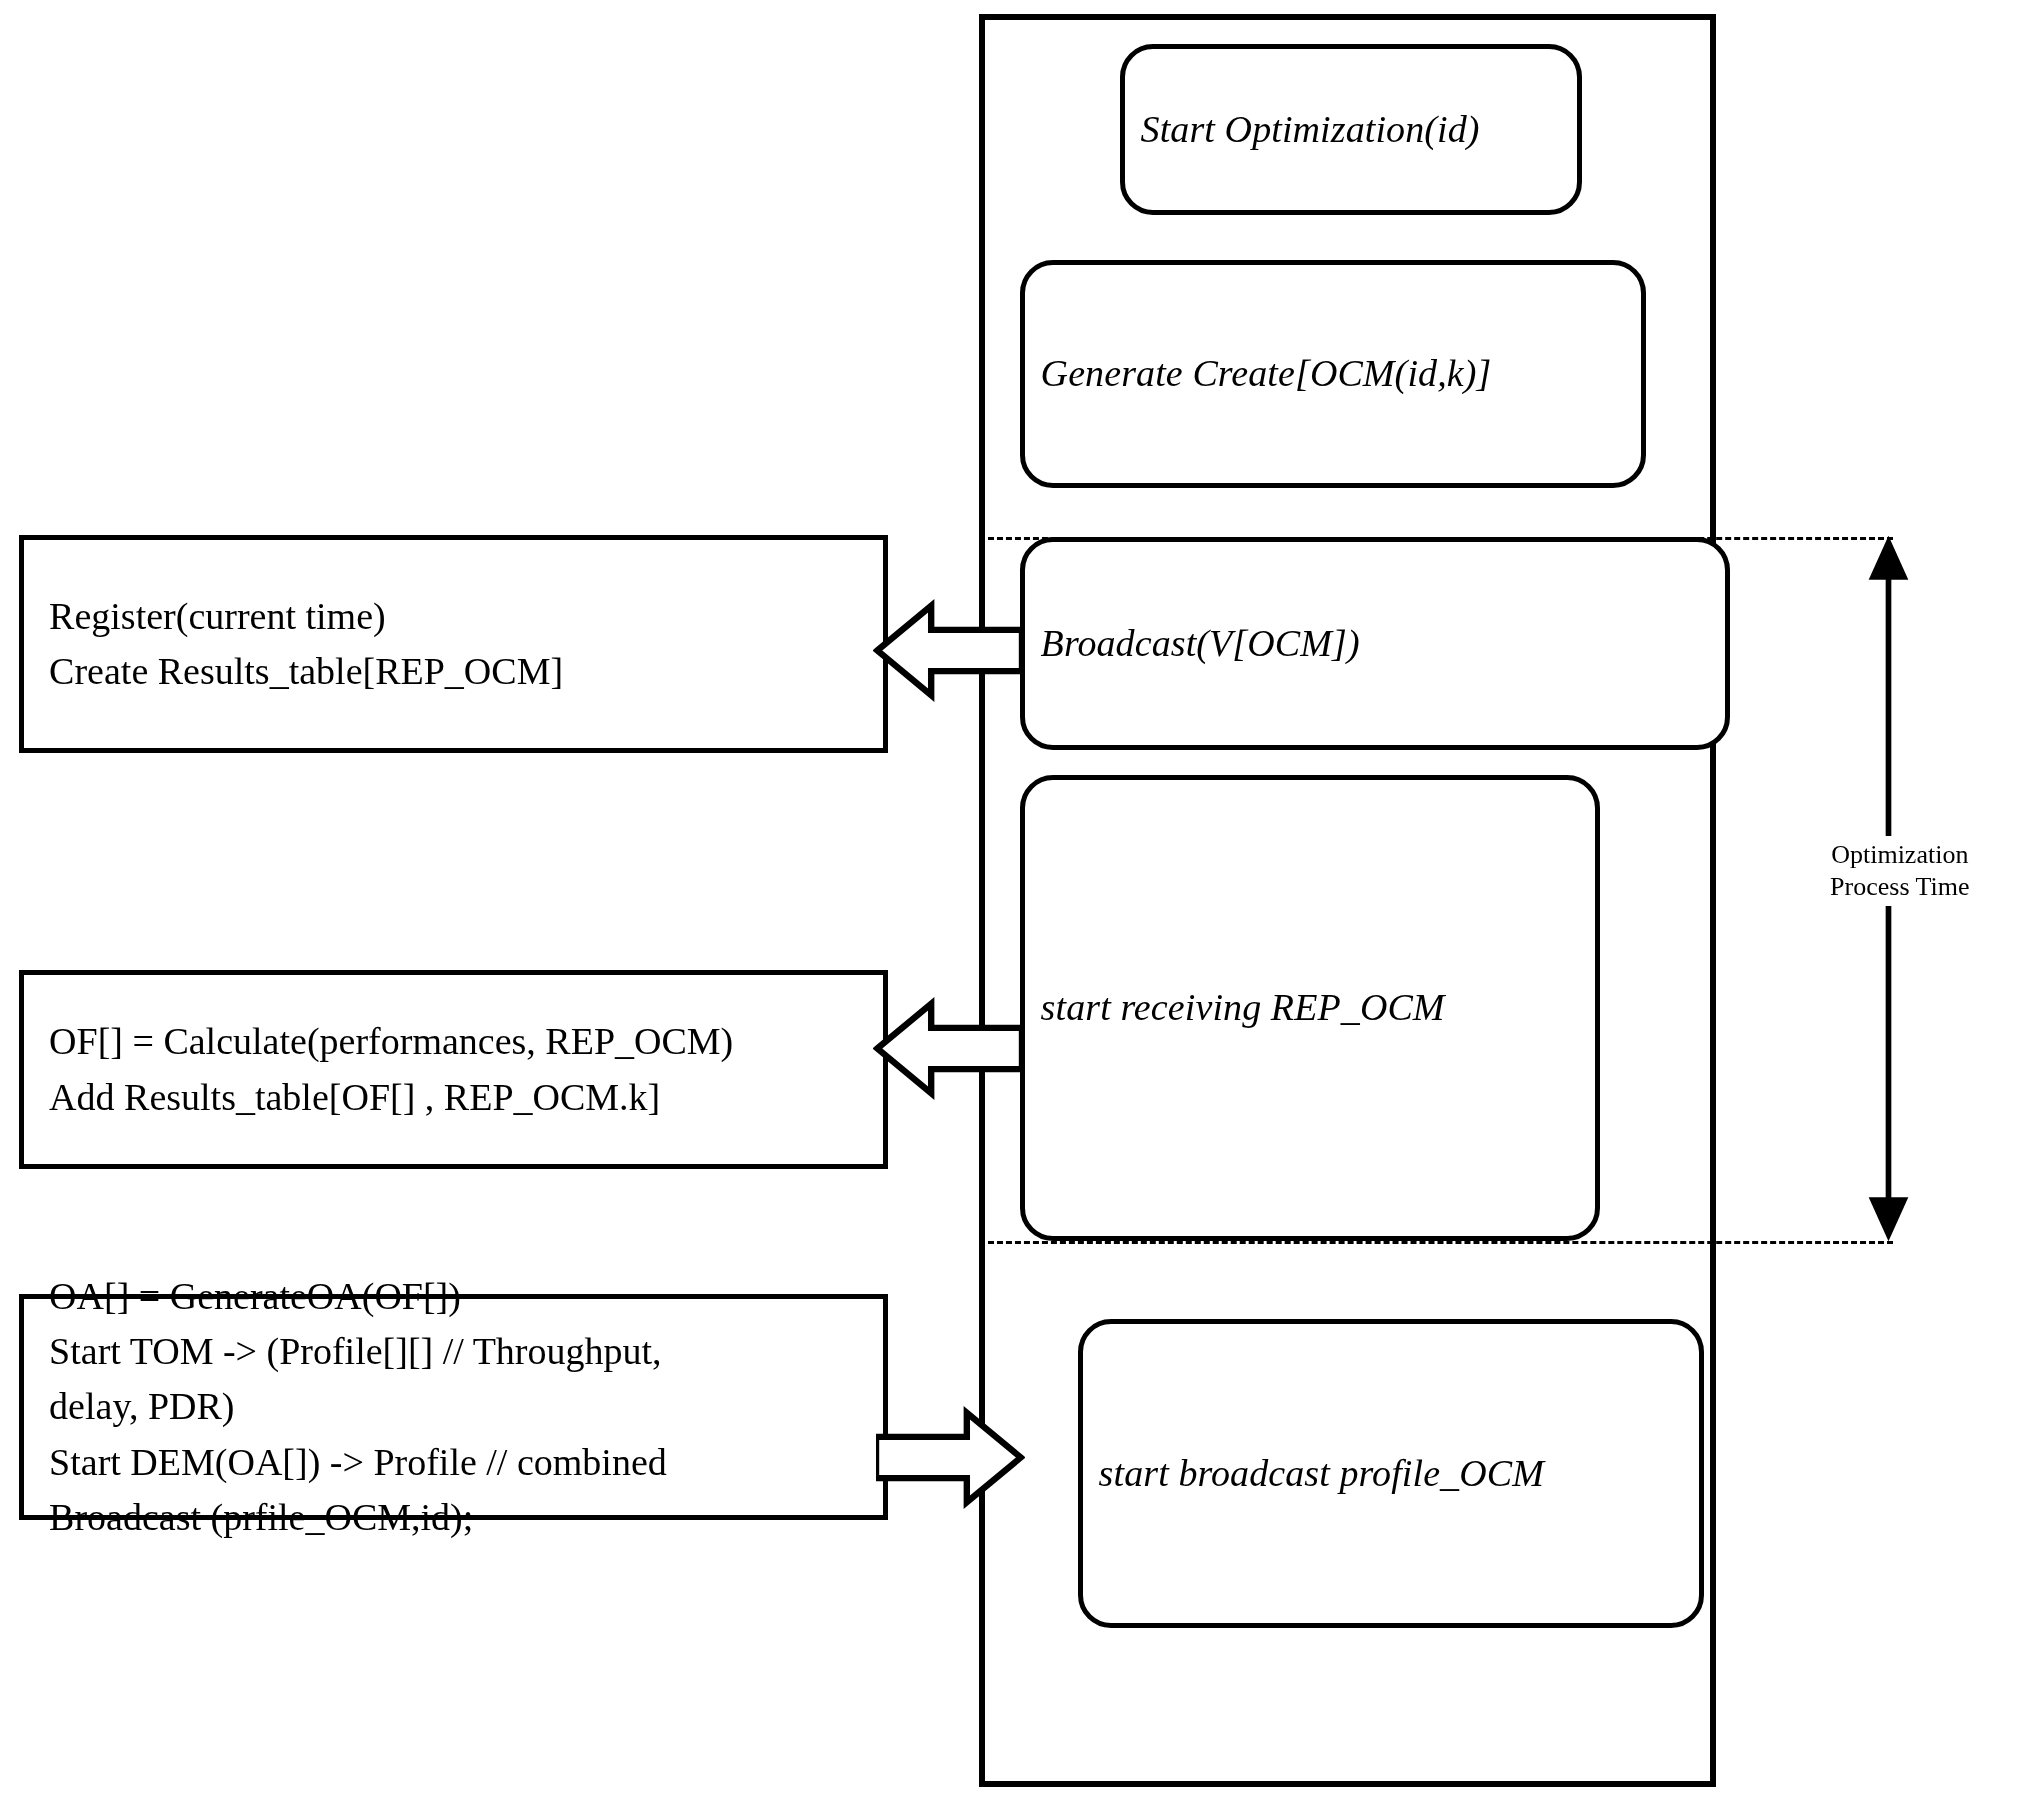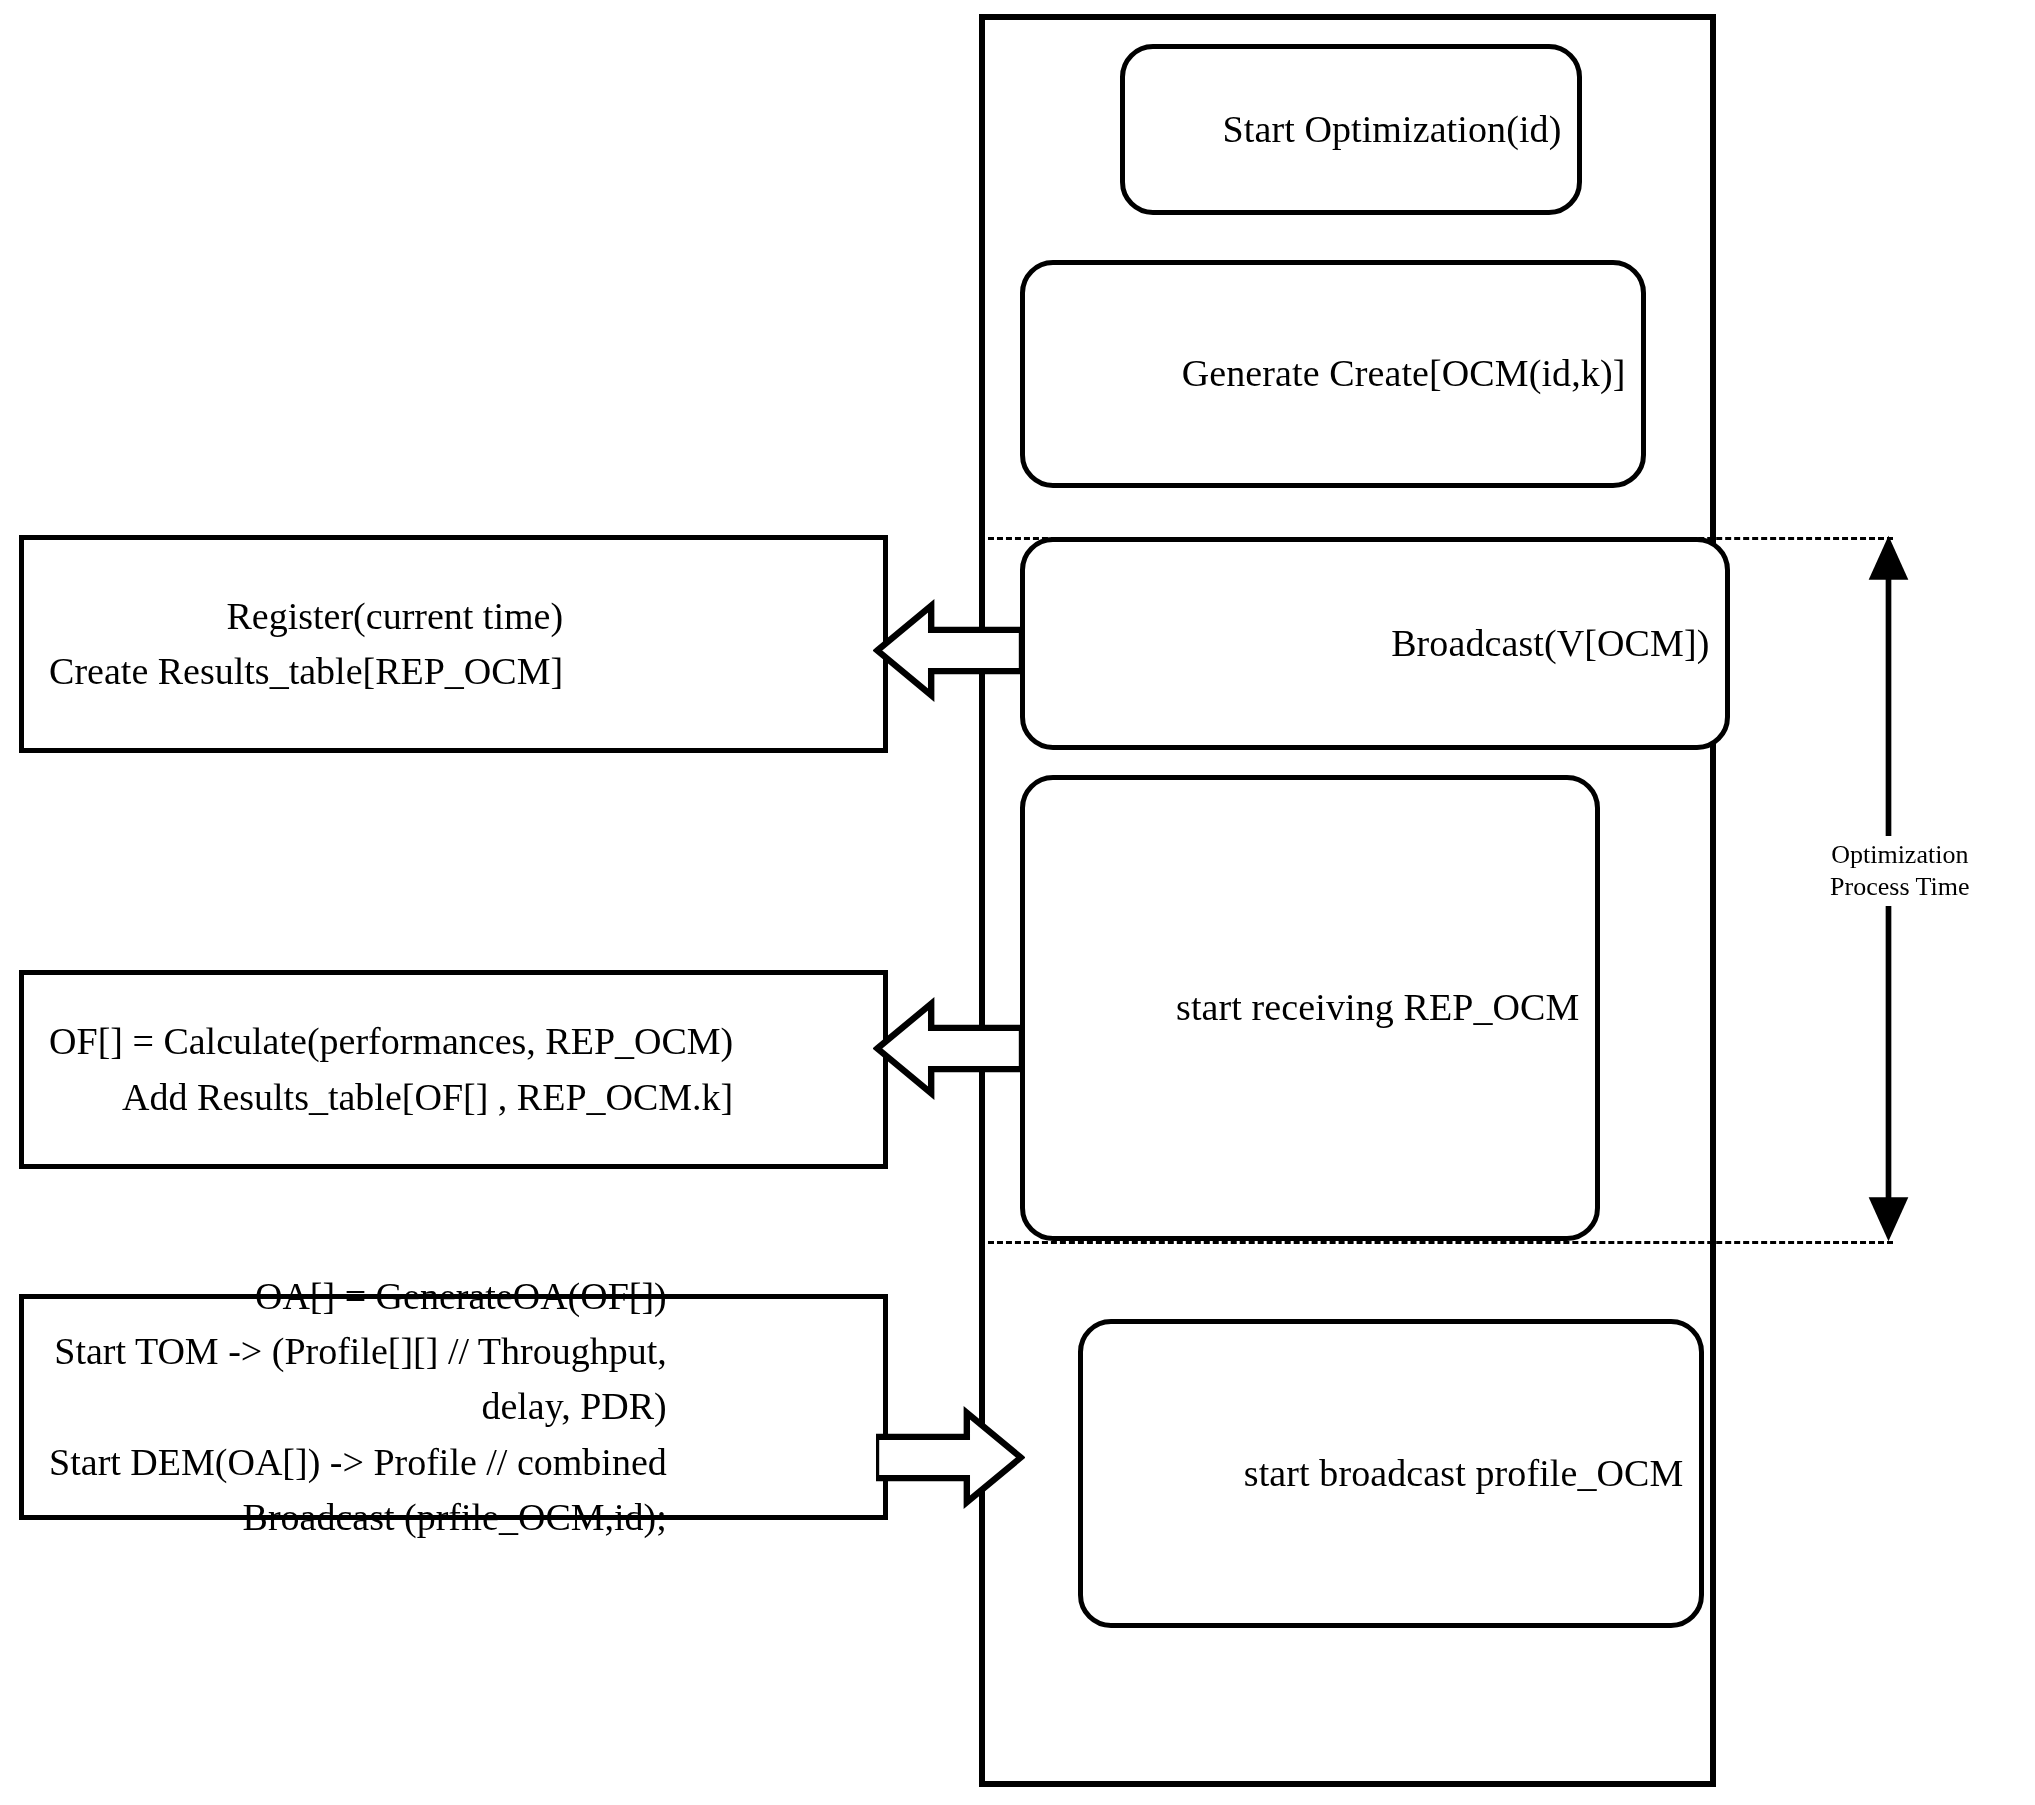--- a/index.html
+++ b/index.html
@@ -31,22 +31,23 @@
 
   
   .rbox {
     position: absolute;
     box-sizing: border-box;
     border: 5.7px solid #000000;
     border-radius: 33px;
     background: #ffffff;
     display: flex;
     align-items: center;
-    justify-content: flex-end;
+    justify-content: flex-start;
     text-align: center;
+    font-style: italic;
   }
   .rbox .rbox-label {
     font-size: 38px;
     line-height: 1.25;
     letter-spacing: 0.1px;
     padding: 0 15.6px;
     white-space: nowrap;
   }
 
   
@@ -58,21 +59,21 @@
     display: flex;
     align-items: center;
     justify-content: flex-start;
   }
   .sbox .sbox-label {
     font-size: 38px;
     line-height: 1.45;
     padding-left: 25.6px;
     padding-right: 12.8px;
     white-space: pre-line;
-    text-align: right;
+    text-align: left;
   }
 
   
   .dashed-line {
     position: absolute;
     height: 0;
     border-top: 3.6px dashed #000000;
   }
 
   

